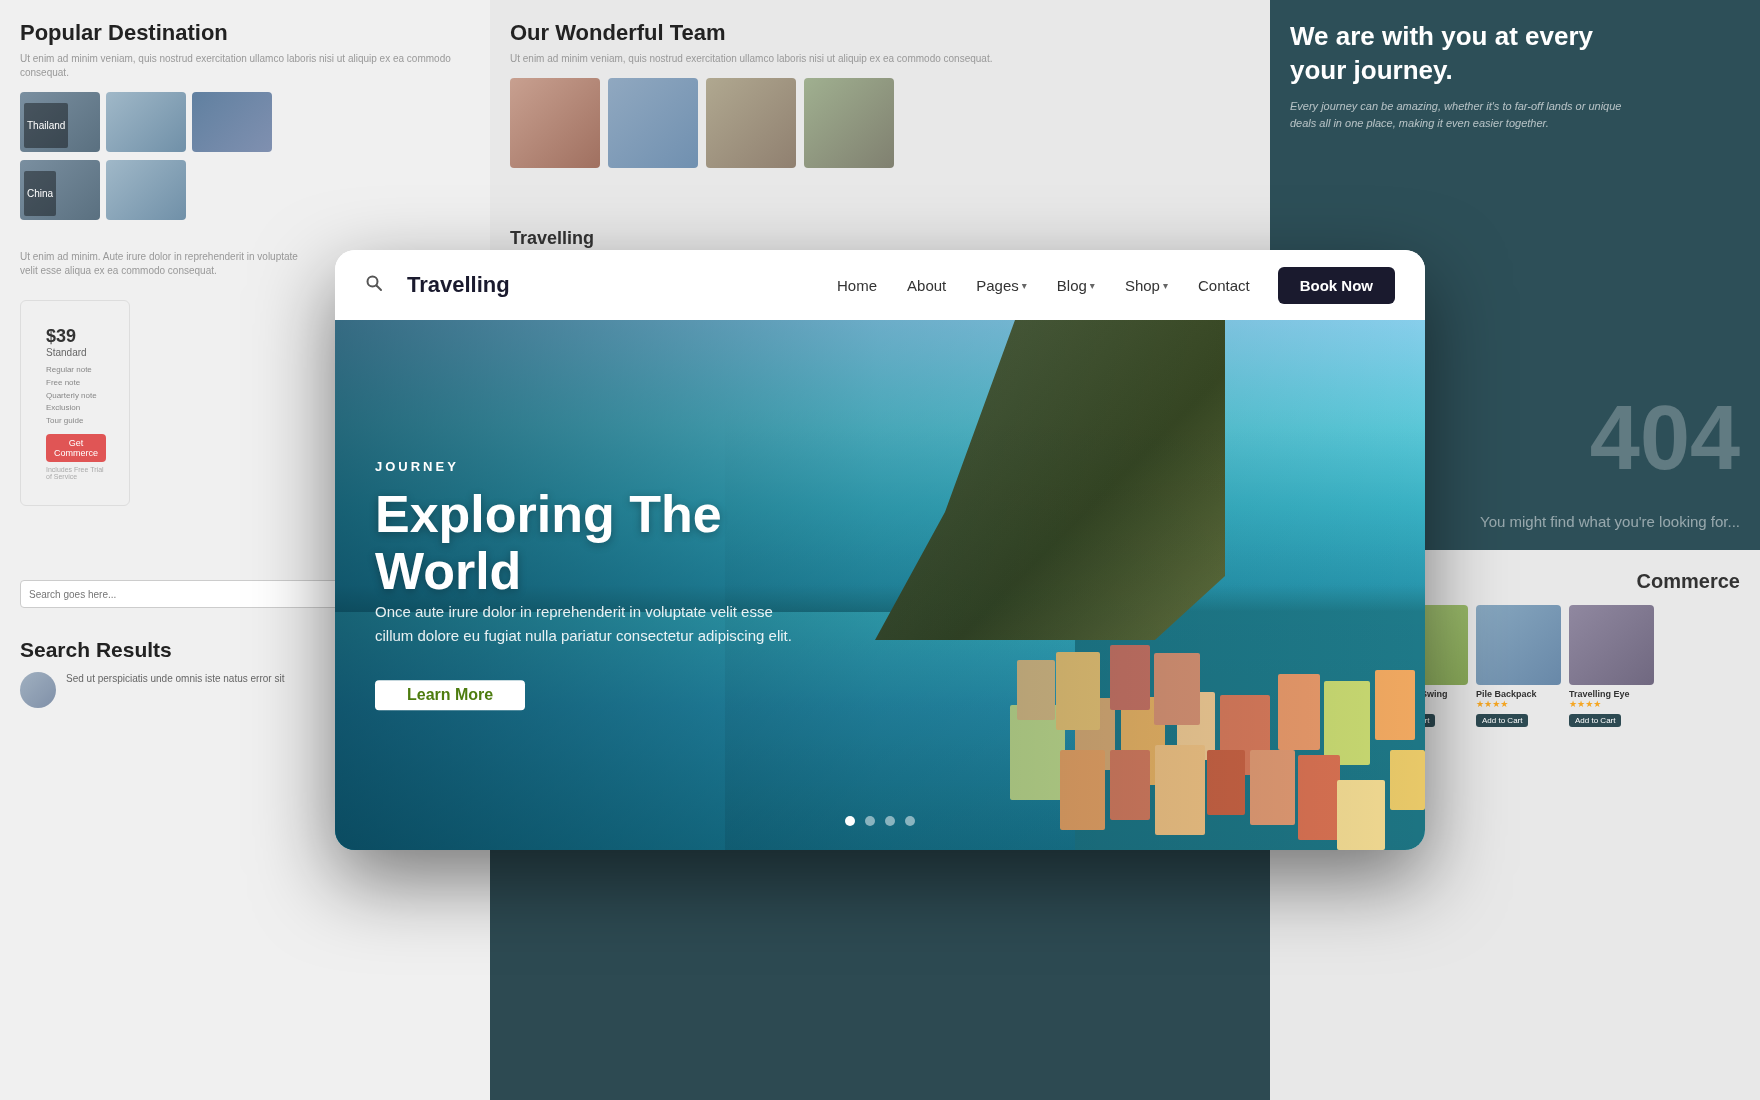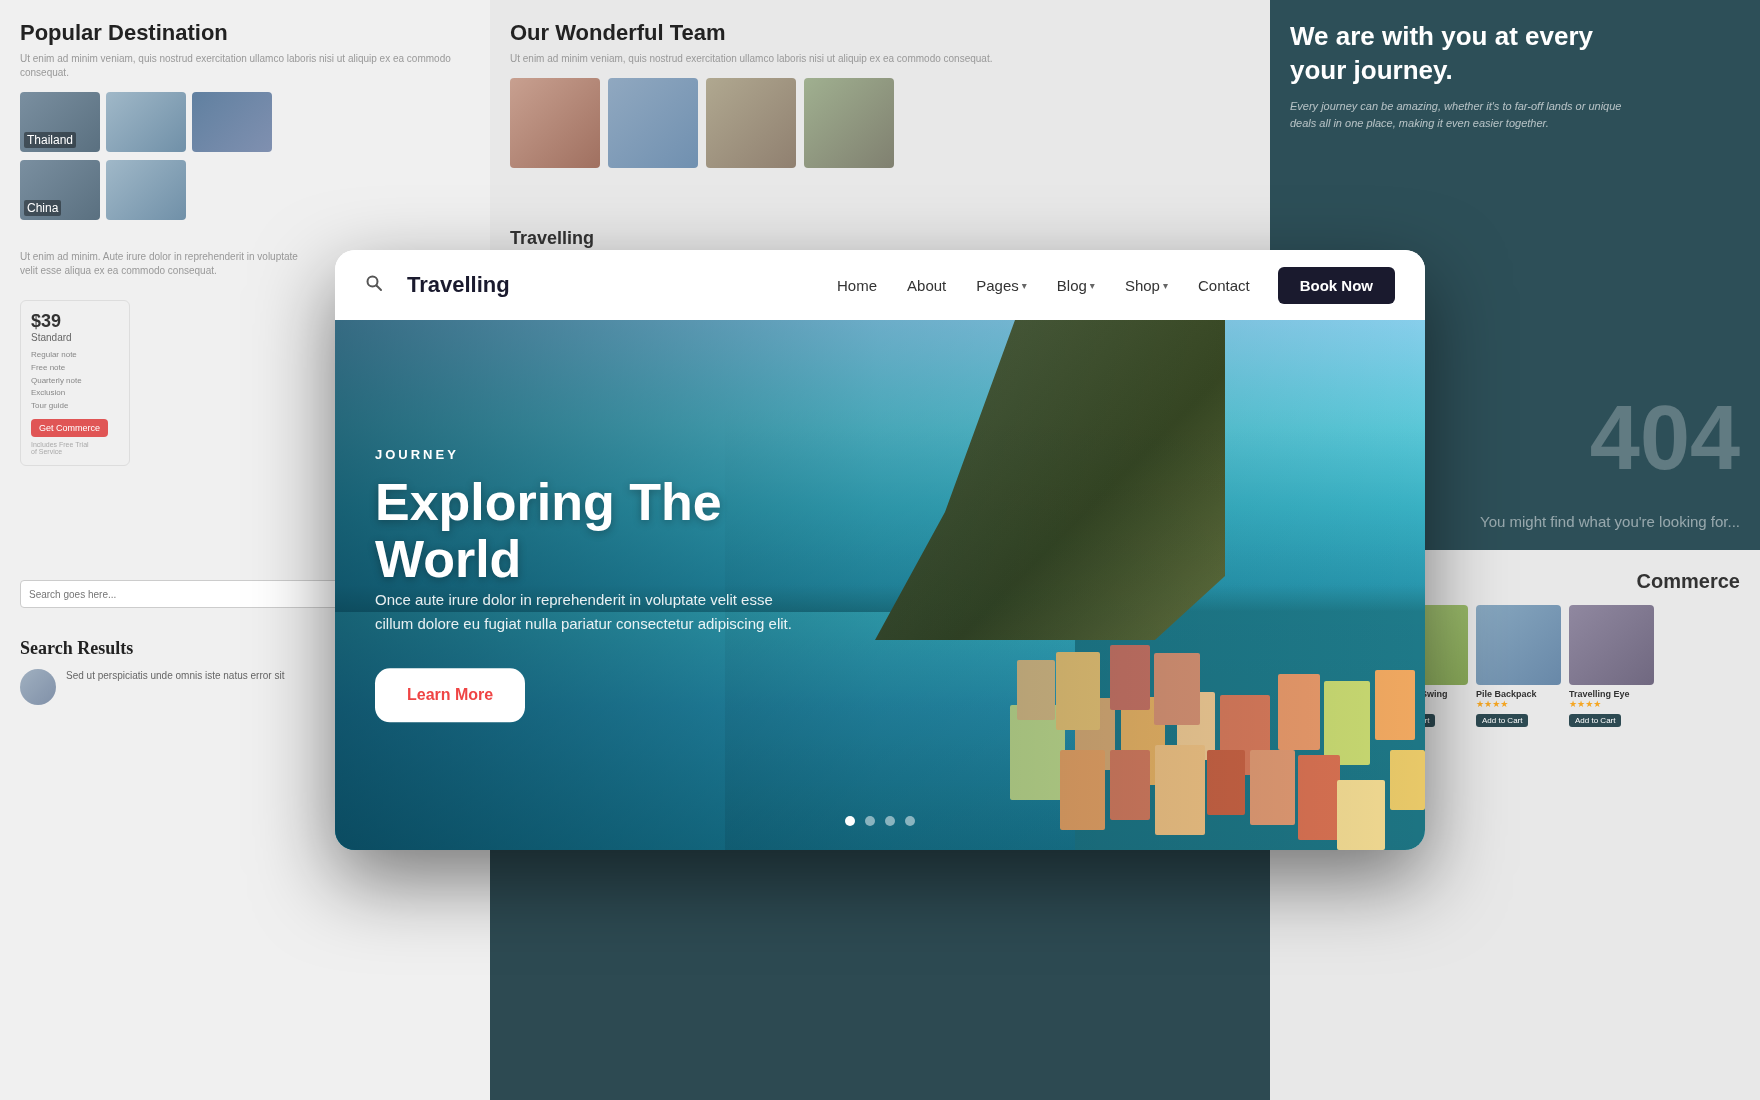--- a/index.html
+++ b/index.html
@@ -29,24 +29,24 @@
     }
 
     .dest-thumb-paris { background: linear-gradient(135deg, #7a8fa0 0%, #5a7080 100%); }
     .dest-thumb-snow { background: linear-gradient(135deg, #a0b8c8 0%, #7090a8 100%); }
     .dest-thumb-temple { background: linear-gradient(135deg, #6080a0 0%, #8090b0 100%); }
 
     .dest-label {
       position: absolute;
       bottom: 4px;
       left: 4px;
-      font-size: 12px;
+      font-size: 10px;
       color: #fff;
       background: rgba(0,0,0,0.4);
-      padding: 1px 3px;
+      padding: 17px 3px;
       border-radius: 2px;
     }
 
     
     .team-photos {
       display: flex;
       gap: 8px;
       margin-top: 10px;
     }
 
@@ -57,21 +57,21 @@
     }
 
     .team-photo-1 { background: linear-gradient(135deg, #c8a090 0%, #a07060 100%); }
     .team-photo-2 { background: linear-gradient(135deg, #90a8c0 0%, #7090b0 100%); }
     .team-photo-3 { background: linear-gradient(135deg, #b0a890 0%, #908070 100%); }
     .team-photo-4 { background: linear-gradient(135deg, #a0b090 0%, #808070 100%); }
 
     .pricing-card {
       border: 1px solid #ddd;
       border-radius: 6px;
-      padding: 10px;
+      padding: 25px;
       margin-top: 10px;
       width: 110px;
     }
 
     .price-tag {
       font-size: 18px;
       font-weight: 700;
       color: #333;
     }
 
@@ -422,24 +422,24 @@
     .hero-desc {
       font-size: 15px;
       line-height: 1.6;
       color: rgba(255,255,255,0.9);
       margin-bottom: 32px;
       max-width: 440px;
     }
 
     .learn-more-btn {
       background: #fff;
-      color: #ef4444;
+      color: #4d7c0f;
       border: none;
-      border-radius: 15px;
-      padding: 18px 32px;
+      border-radius: 4px;
+      padding: 6px 32px;
       font-size: 16px;
       font-weight: 700;
       cursor: pointer;
       display: inline-block;
     }
 
     
     .slide-indicators {
       position: absolute;
       bottom: 24px;
@@ -595,21 +595,21 @@
 
     <div style="position:absolute; right:20px; bottom:60px; font-size:90px; font-weight:900; color:rgba(255,255,255,0.25);">404</div>
     <div style="position:absolute; bottom:20px; right:20px; font-size:15px; color:rgba(255,255,255,0.5);">You might find what you're looking for...</div>
   </div>
 
   <div class="bg-col-left-bottom">
     <div style="margin-top:10px;">
       <input class="search-input-bg" placeholder="Search goes here..." style="">
     </div>
     <div style="margin-top:30px;">
-      <div style="font-size:18px; font-weight:700; color:#222; margin-bottom:6px;font-family:Liberation Serif, serif;">Search Results</div>
+      <div style="font-size:21px; font-weight:700; color:#222; margin-bottom:6px;">Search Results</div>
       <div class="search-result-item">
         <div class="result-avatar"></div>
         <div class="result-text">Sed ut perspiciatis unde omnis iste natus error sit</div>
       </div>
     </div>
   </div>
 
   <div class="bg-col-center-bottom">
     <div style="color:#fff; text-align:center;">
       <div style="font-size:20px; font-weight:700; margin-bottom:2px;">Travelling</div>

